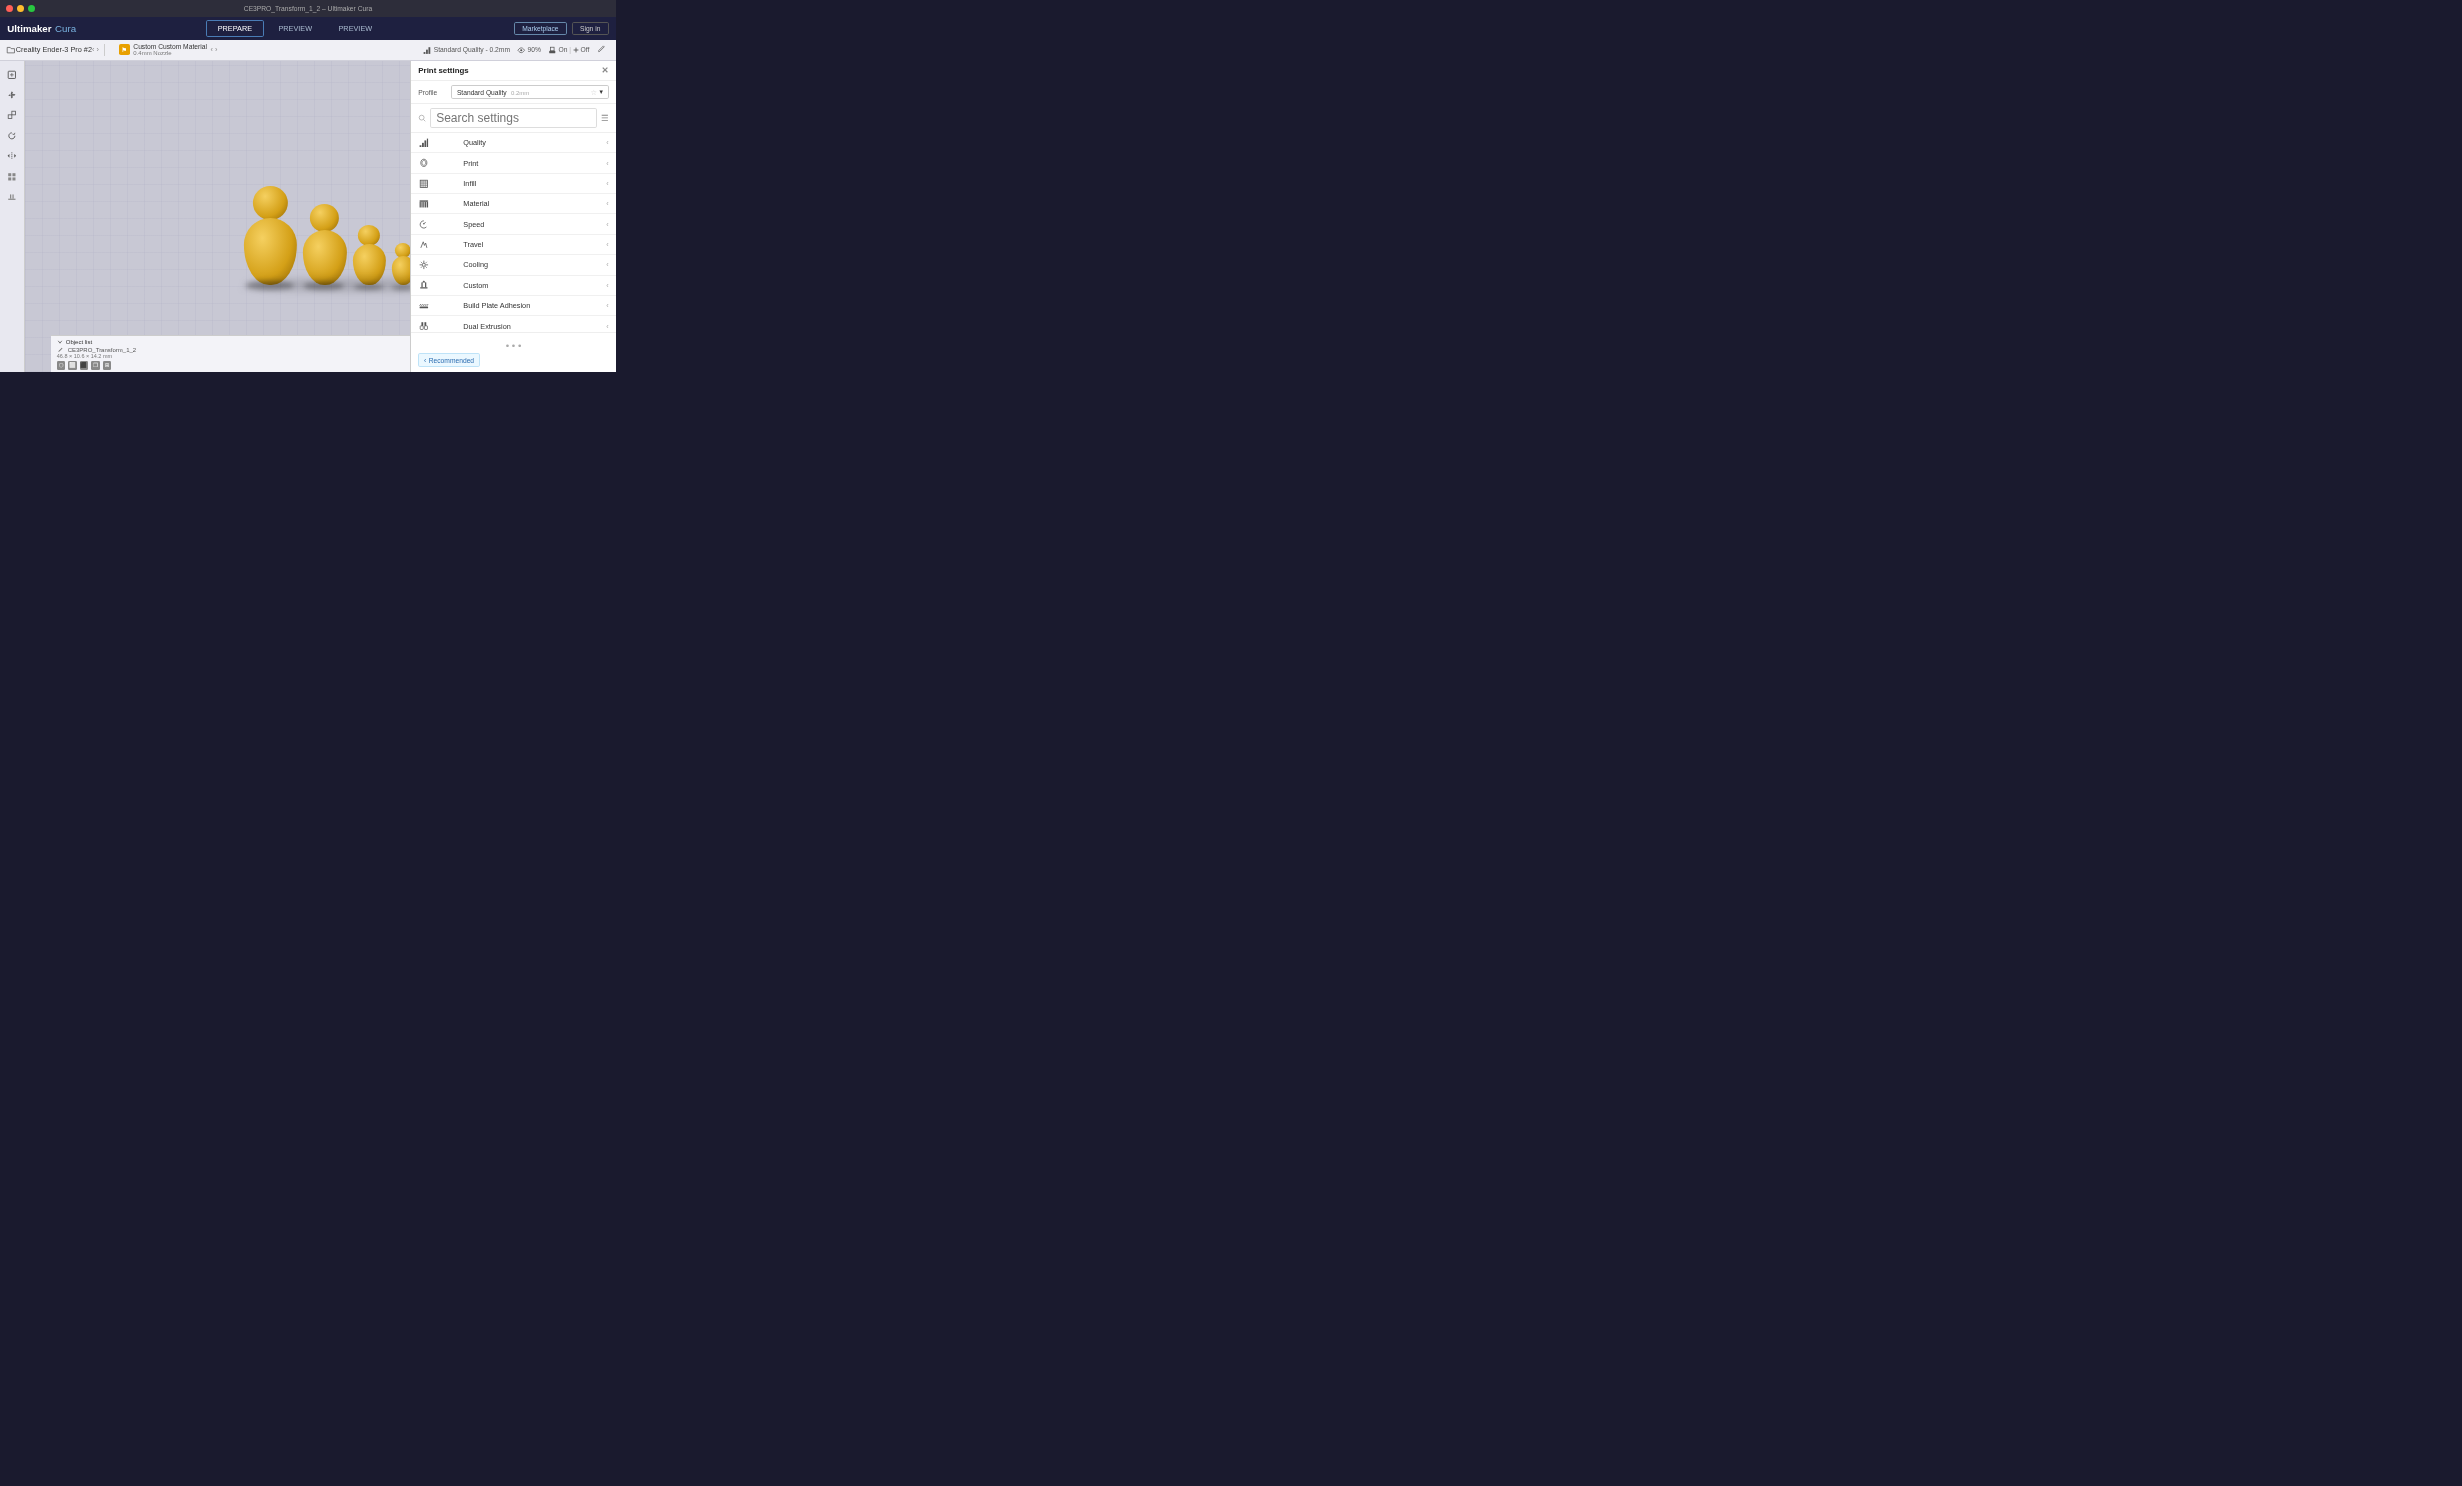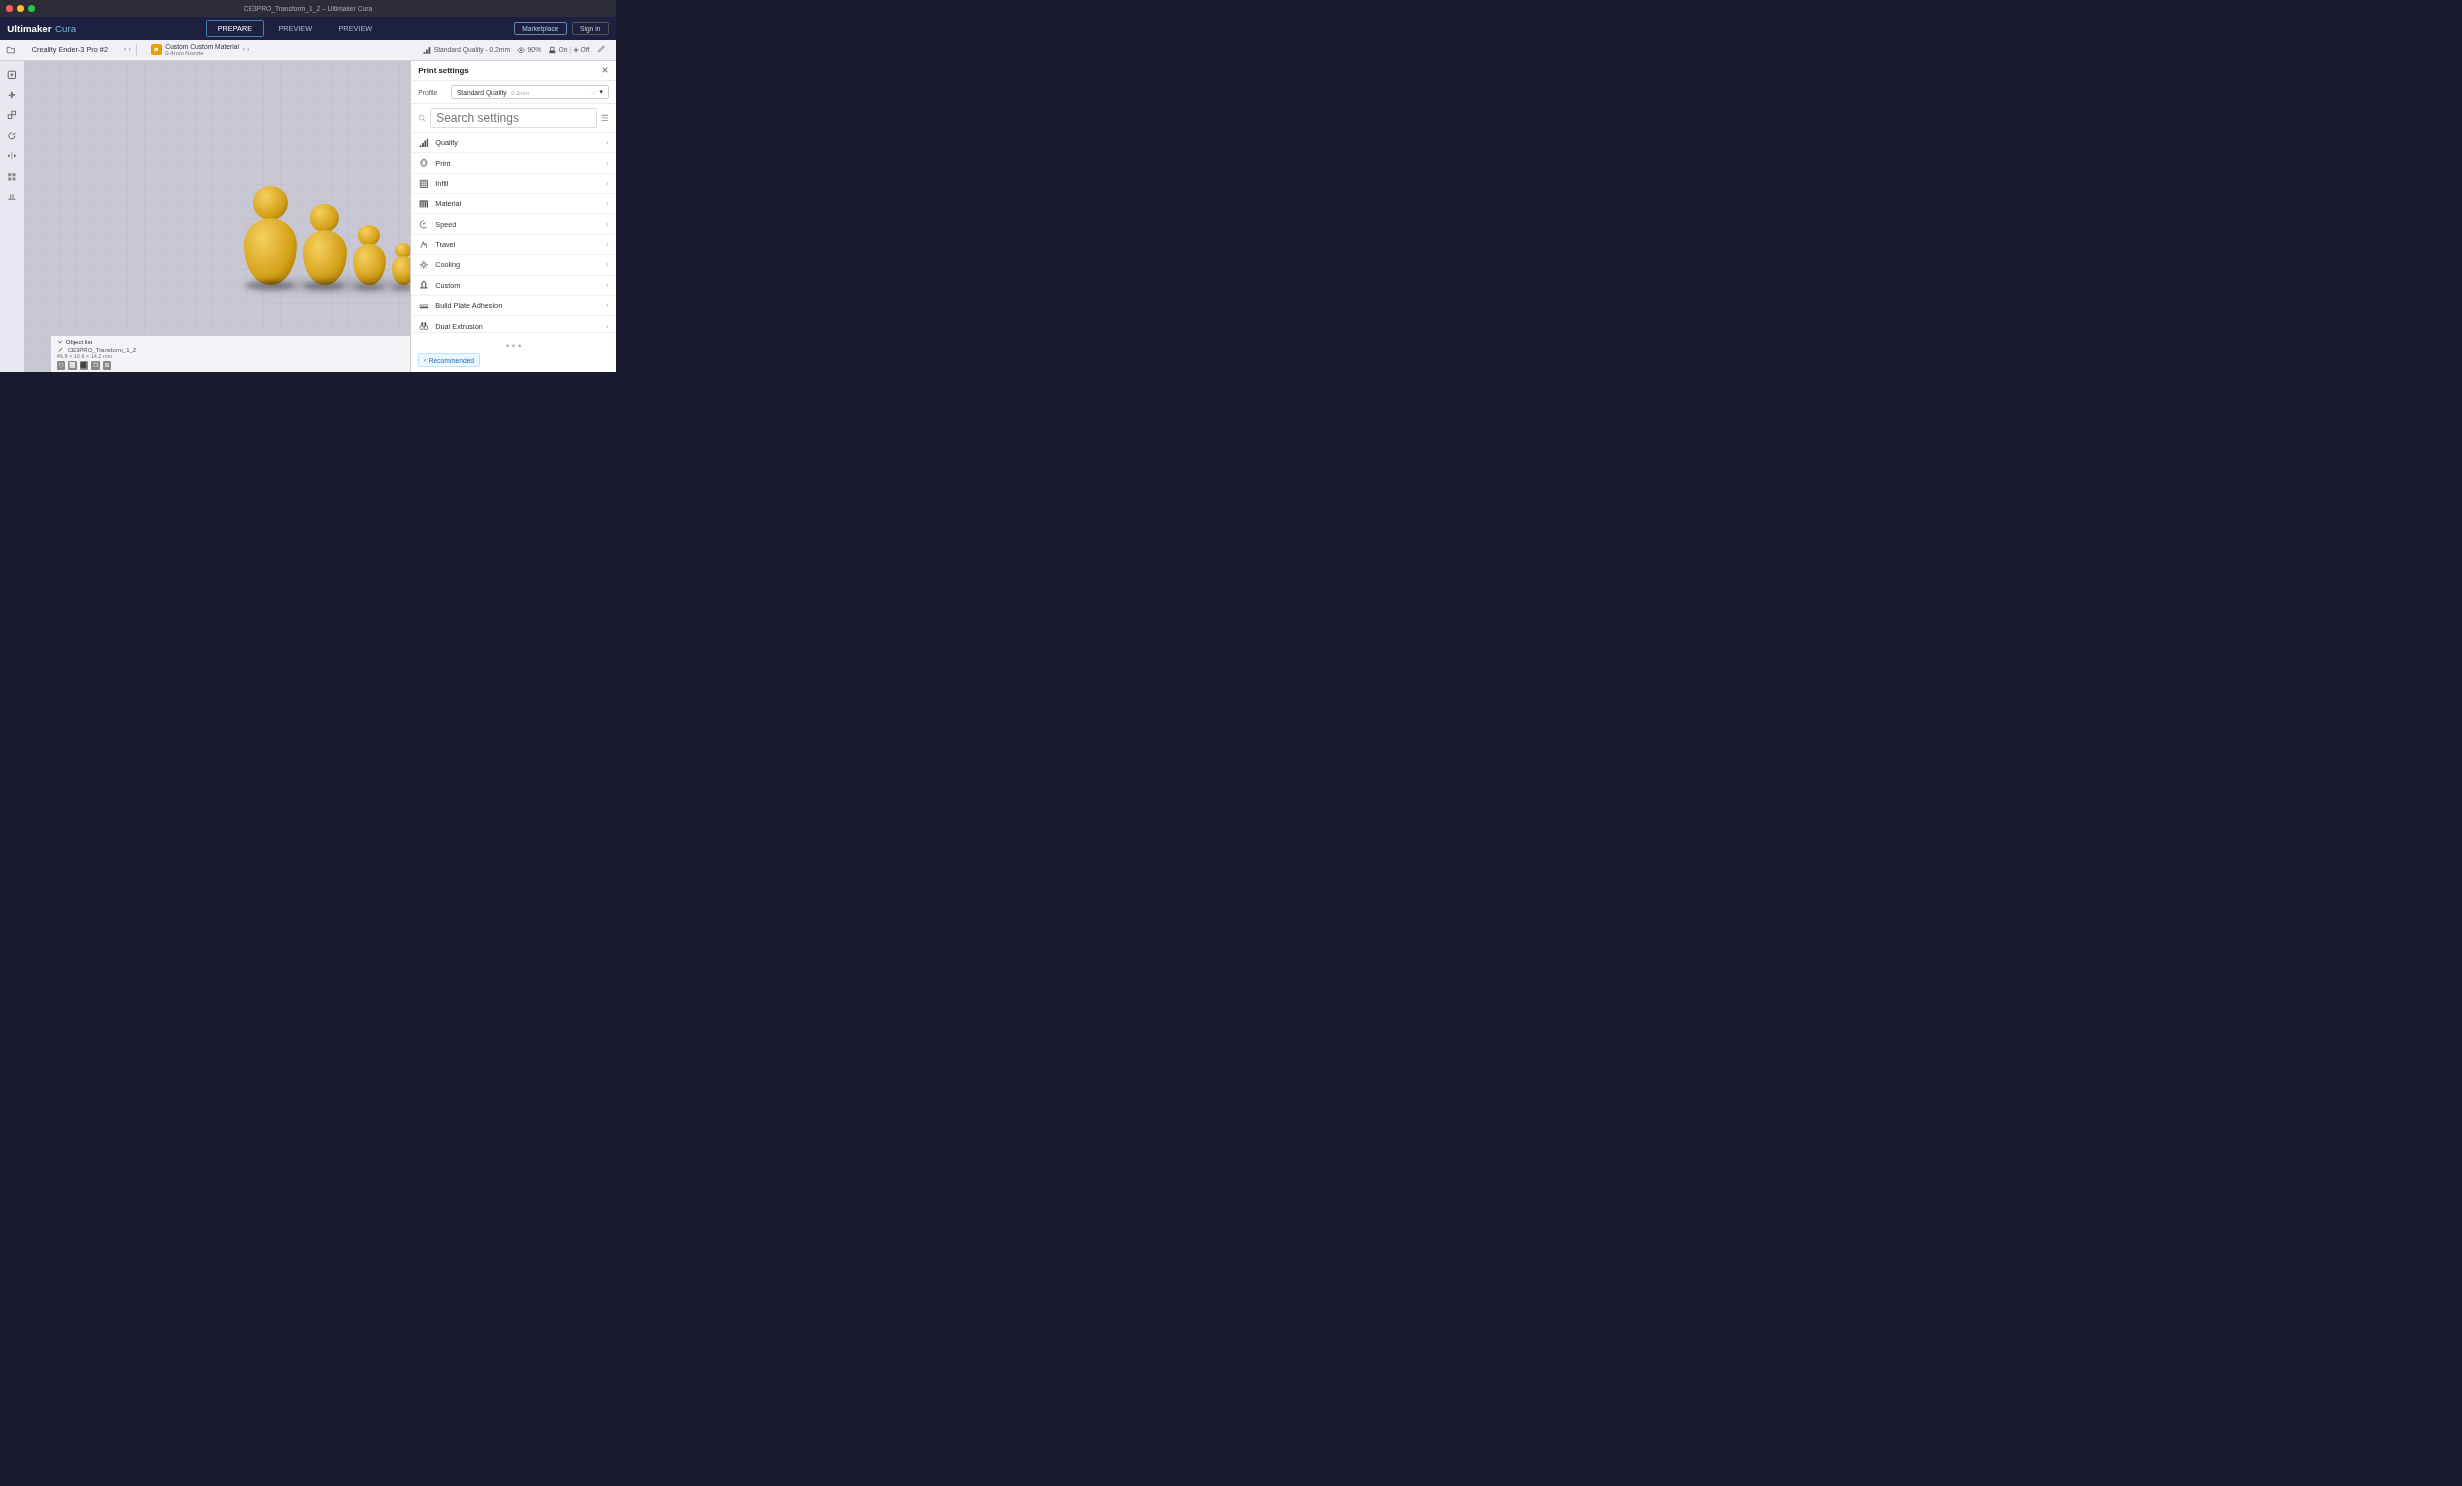--- a/index.html
+++ b/index.html
@@ -342,21 +342,21 @@
     .setting-icon {
       width: 11px;
       height: 11px;
       margin-right: 6px;
       display: flex;
       align-items: center;
       justify-content: center;
       color: #555;
       font-size: 7.9px;
     }
-    .setting-label { flex: 1; }
+    .setting-label { flex: 1; margin-left: 28px; }
     .setting-chevron { color: #aaa; font-size: 7.3px; }
 
     
     .panel-bottom {
       border-top: 0.6px solid #eee;
       padding: 4.8px 7.3px;
     }
     .recommended-btn {
       display: inline-flex;
       align-items: center;
@@ -448,21 +448,21 @@
     <div class="nav-tab">PREVIEW</div>
     <div class="nav-tab">PREVIEW</div>
   </div>
   <div class="nav-right">
     <button class="nav-btn marketplace">Marketplace</button>
     <button class="nav-btn">Sign in</button>
   </div>
 </div>
 
 <div class="toolbar-row">
-  <div style="display:flex;align-items:center;gap:16px;">
+  <div style="display:flex;align-items:center;gap:0;">
     <svg width="9.7" height="9.7" viewBox="0 0 16 16">
       <path d="M2 4h5l1.5 2H14v7H2z" fill="none" stroke="#555" stroke-width="1.2"></path>
     </svg>
     <span class="toolbar-machine-name">Creality Ender-3 Pro #2</span>
     <span class="toolbar-chevron">‹ ›</span>
   </div>
   <div style="width:0.6px;height:12px;background:#ccc;"></div>
   <div class="toolbar-material">
     <div class="material-badge">⚑</div>
     <div>

